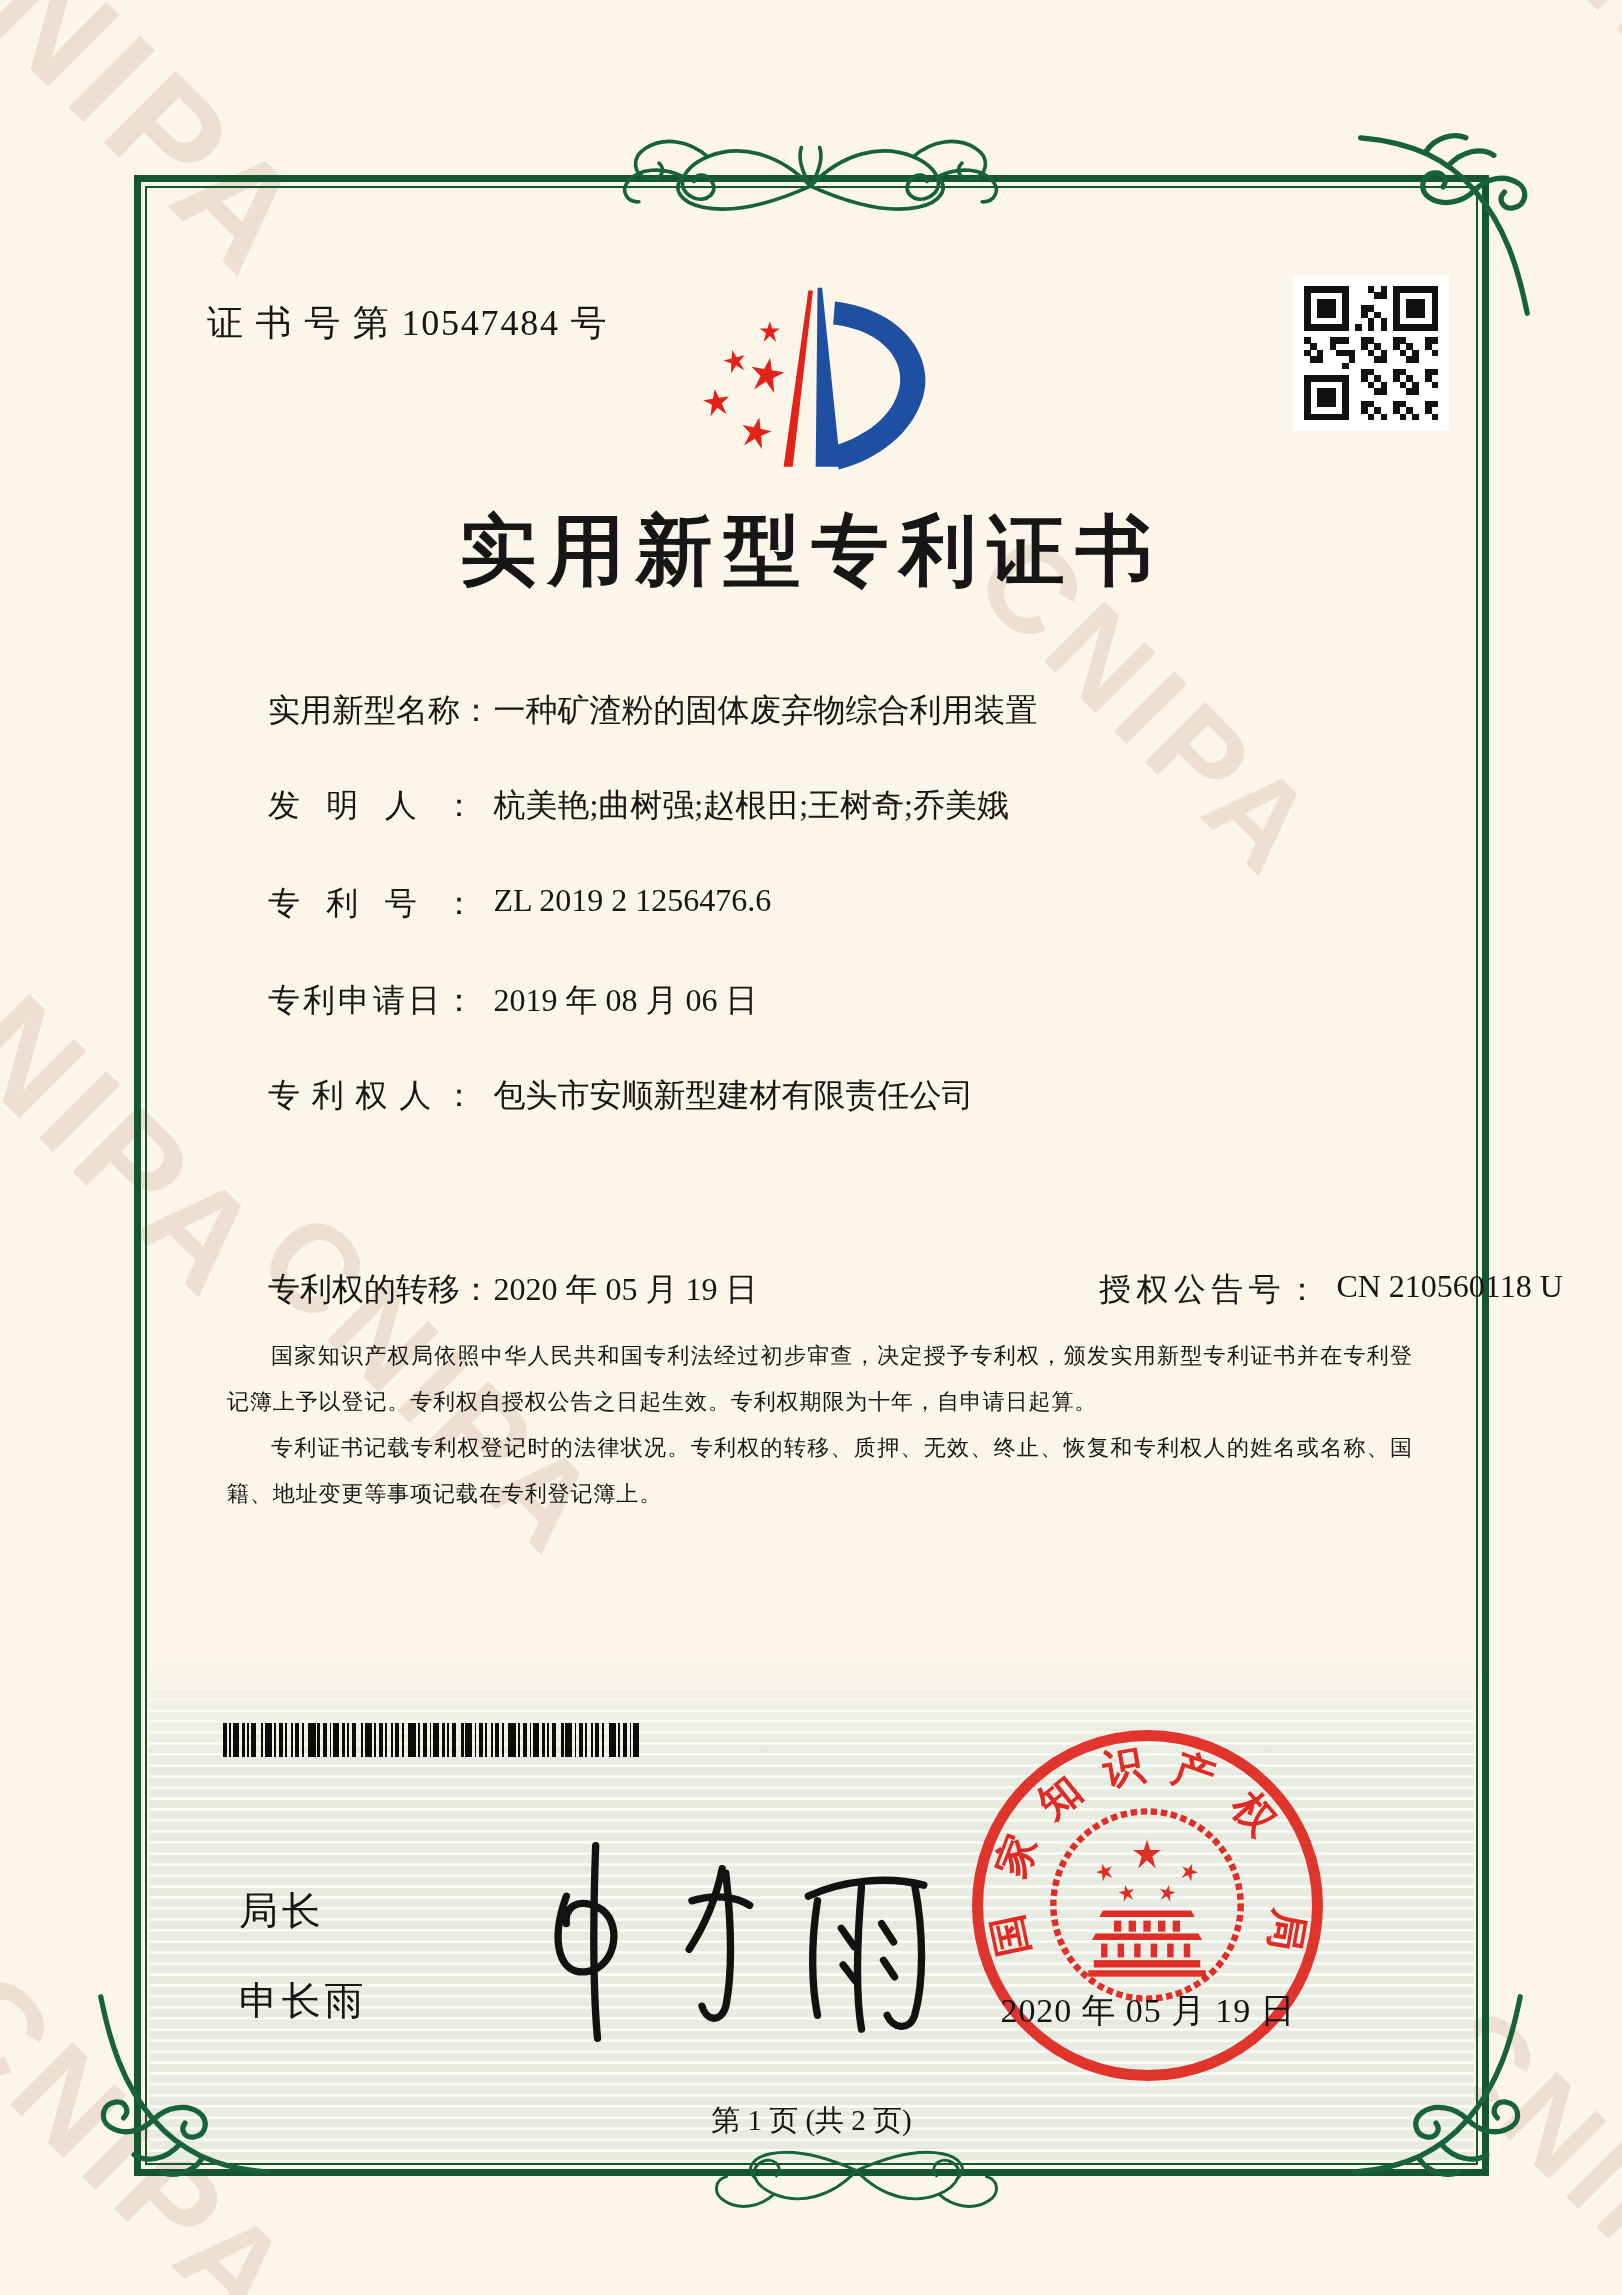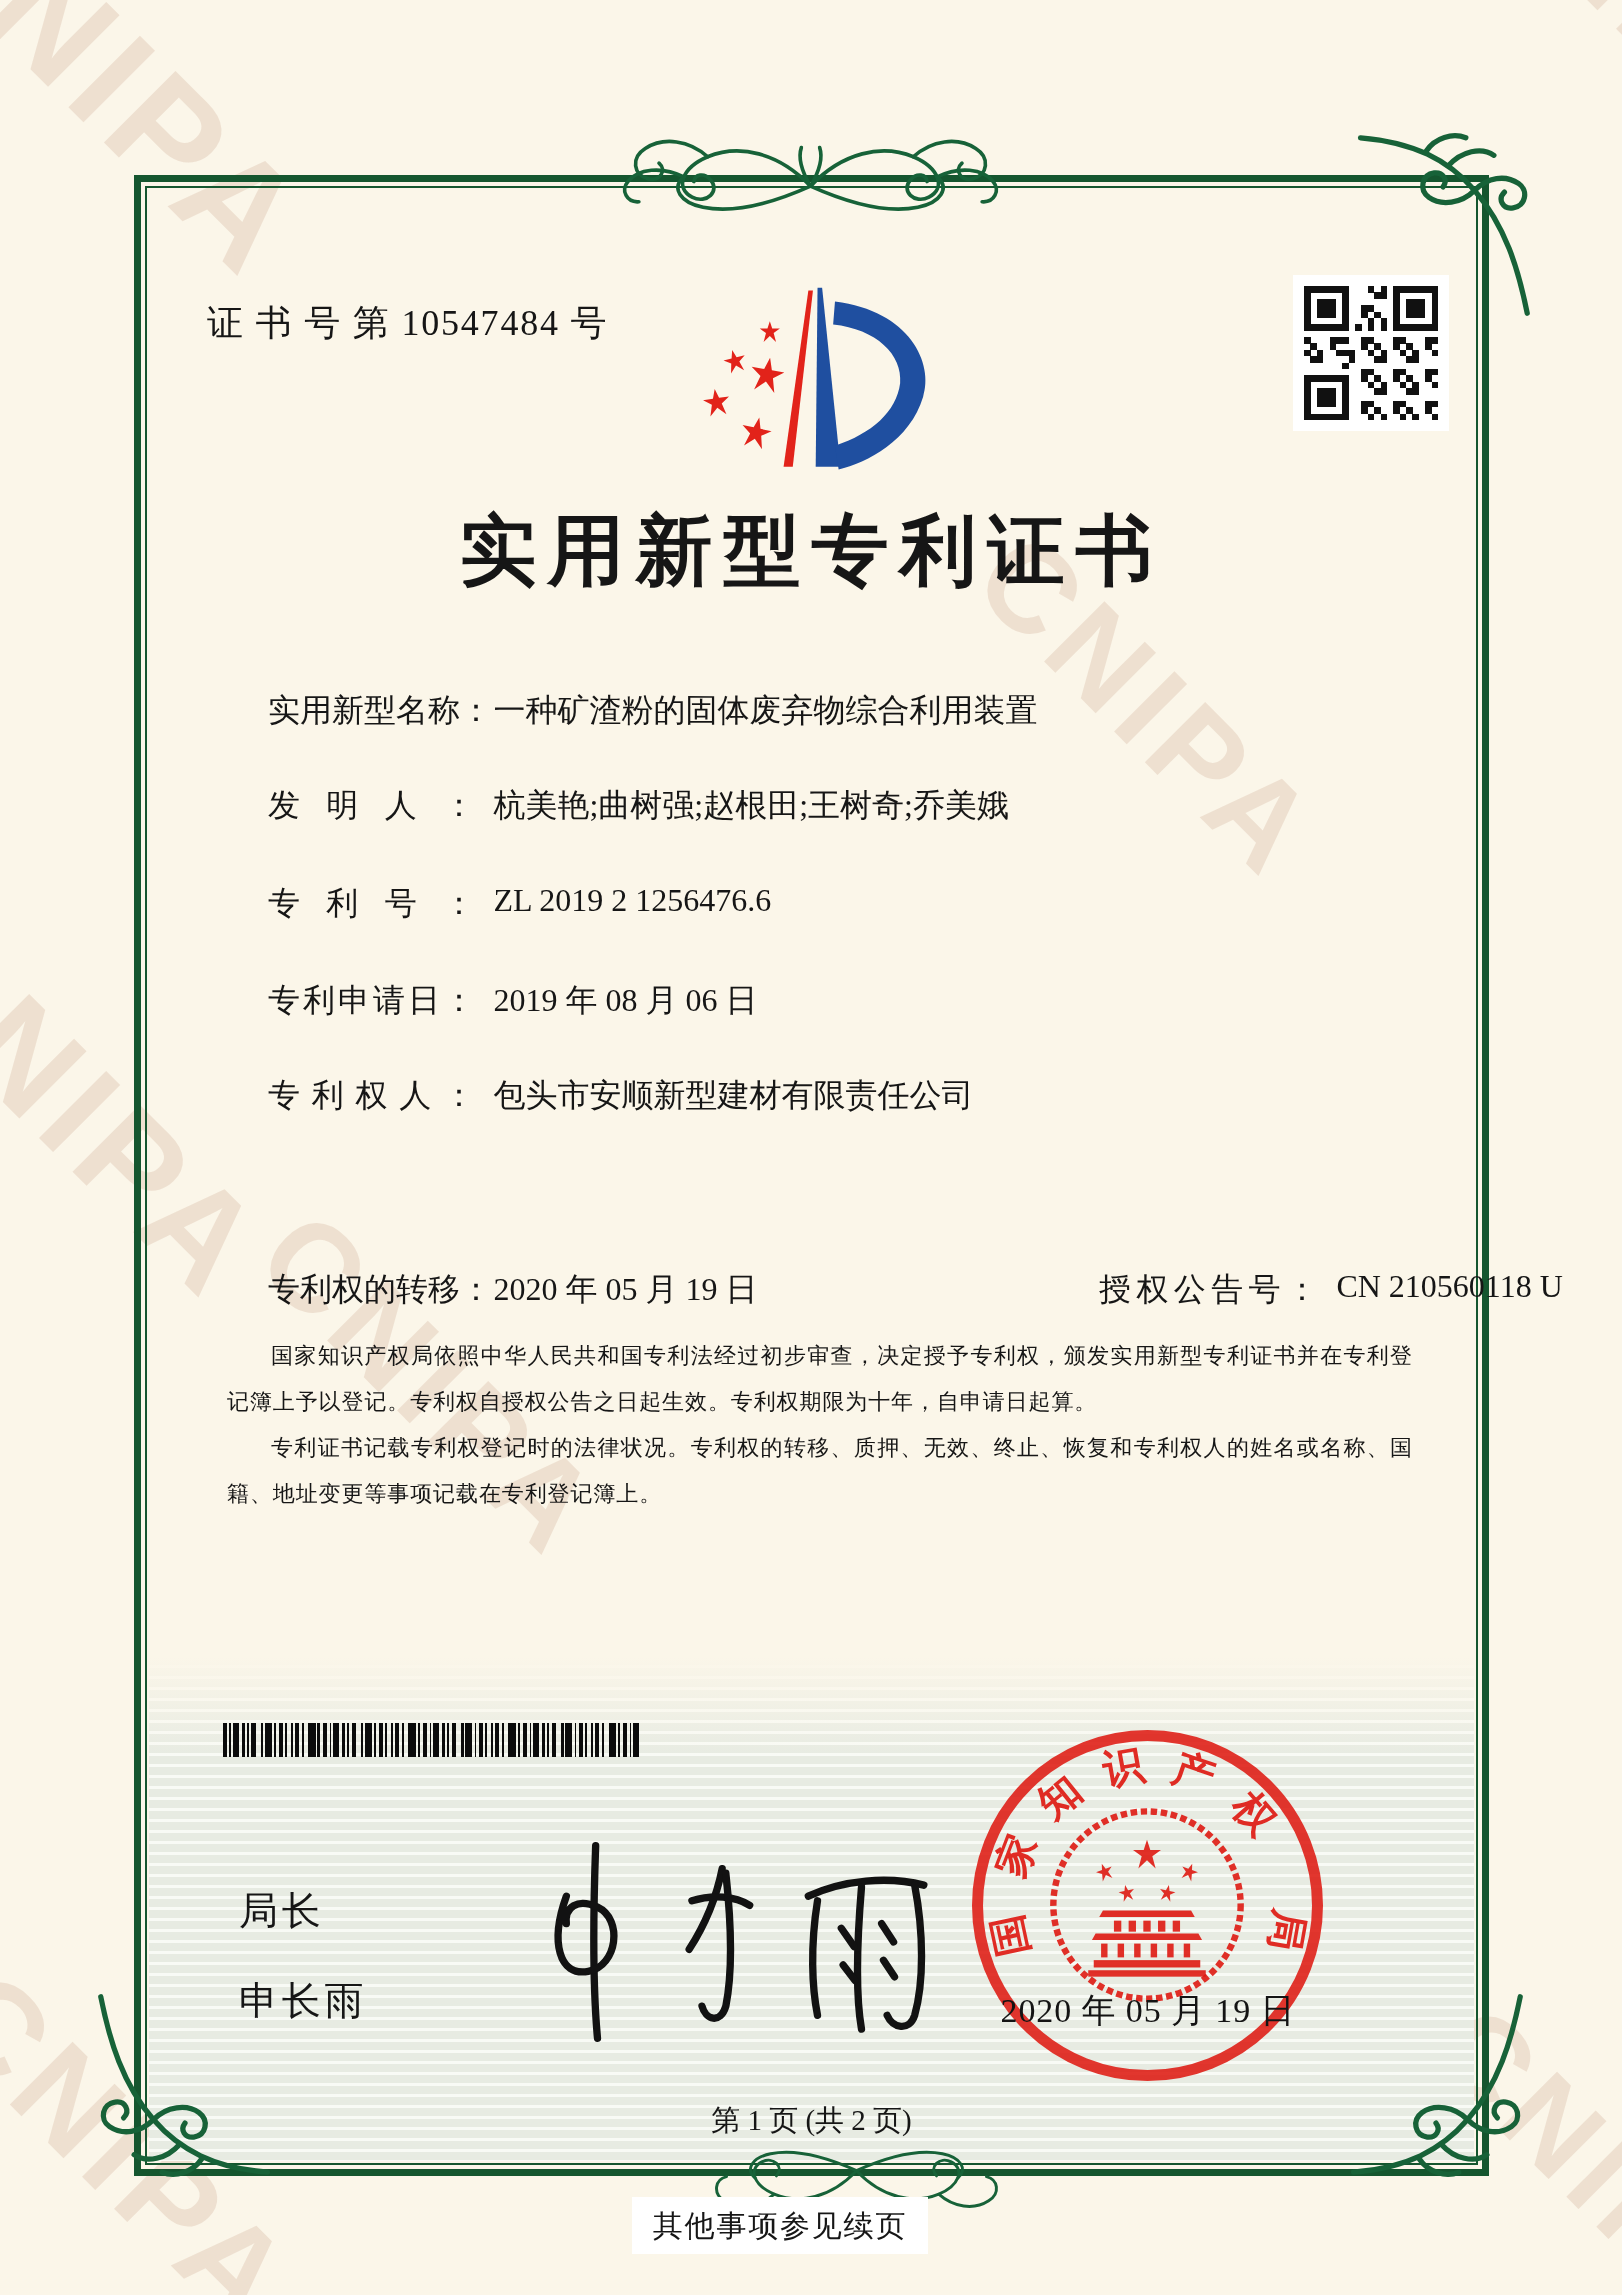--- a/index.html
+++ b/index.html
@@ -537,15 +537,14 @@
             <rect x="150" y="154" width="7" height="15"></rect>
           <rect x="52" y="172" width="116" height="8"></rect>
           <rect x="46" y="183" width="128" height="7"></rect>
         </g>
       </svg>
     </div>
   </div>
   <div class="seal-date">2020 年 05 月 19 日</div>
 
   <div class="page-info">第 1 页 (共 2 页)</div>
-  <div class="note-box">其他事项参见续页</div>
 </div>
 
 
 </body></html>

